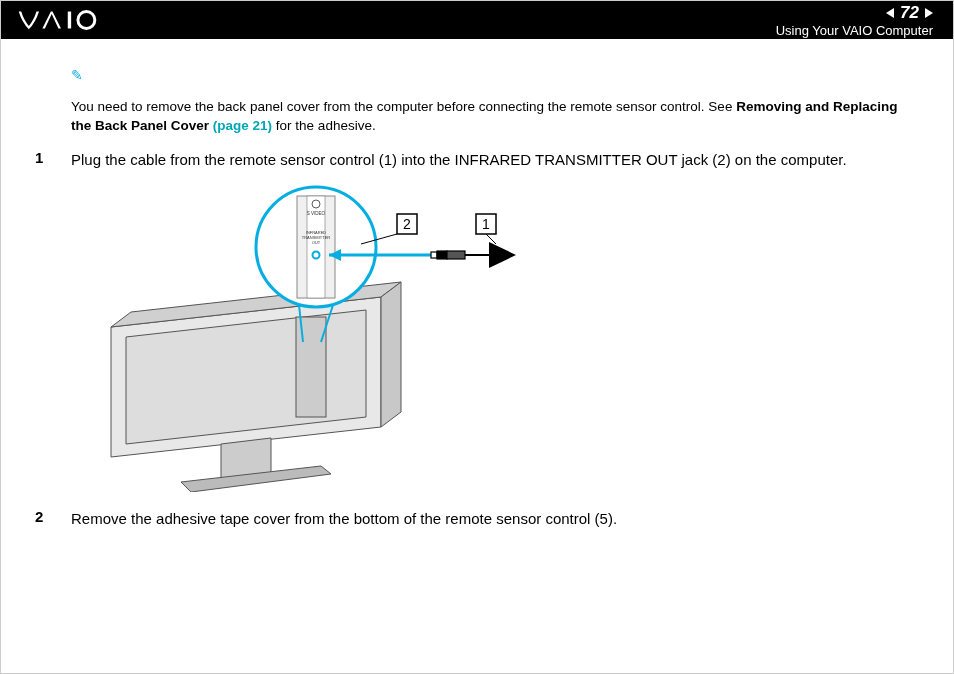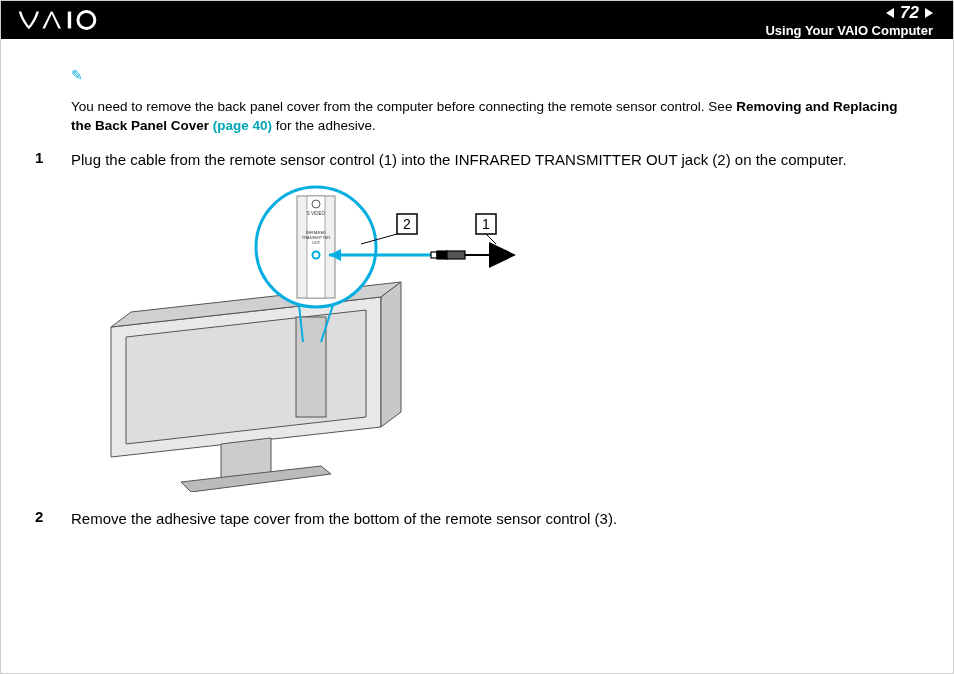--- a/index.html
+++ b/index.html
@@ -32,21 +32,21 @@
     font-size: 17px;
     font-weight: bold;
     font-style: italic;
     gap: 6px;
   }
   .nav-arrow { width: 0; height: 0; display:inline-block; }
   .nav-left { border-top: 5px solid transparent; border-bottom: 5px solid transparent; border-right: 8px solid #fff; }
   .nav-right { border-top: 5px solid transparent; border-bottom: 5px solid transparent; border-left: 8px solid #fff; }
   .section-title {
     font-size: 13px;
-    font-weight: bold;
+    font-weight: normal;
   }
   .content {
     padding: 28px 34px 0 34px;
   }
   .heading {
     font-size: 20px;
     color: #808080;
     font-weight: normal;
     margin-bottom: 20px;
   }
@@ -101,21 +101,21 @@
 </div>
 
 <div class="content">
 
   <div class="note-block">
     <span class="pencil-icon">✎</span>
   </div>
 
   <div class="note-block">
     <span class="note-text">
-      <span>You need to remove the back panel cover from the computer before connecting the remote sensor control. See </span><b>Removing and Replacing the Back Panel Cover </b><a class="link">(page 40)</a><span> for the adhesive.</span>
+      <span>You need to remove the back panel cover from the computer before connecting the remote sensor control. See </span><b>Removing and Replacing the Back Panel Cover </b><a class="link">(page 21)</a><span> for the adhesive.</span>
     </span>
   </div>
 
   <div class="step-row">
     <div class="step-num">1</div>
     <div class="step-text">
       <span>Plug the cable from the remote sensor control (1) into the </span><b>INFRARED TRANSMITTER OUT</b><span> jack (2) on the computer.</span>
     </div>
   </div>
 
@@ -169,15 +169,15 @@
       <line x1="326" y1="52" x2="290" y2="62" stroke="#000" stroke-width="1"></line>
 
       <rect x="405" y="32" width="20" height="20" fill="#fff" stroke="#000" stroke-width="1.5"></rect>
       <text x="415" y="47" font-size="14" text-anchor="middle" font-family="Arial">1</text>
       <line x1="415" y1="52" x2="425" y2="62" stroke="#000" stroke-width="1"></line>
     </svg>
   </div>
 
   <div class="step-row">
     <div class="step-num">2</div>
-    <div class="step-text">Remove the adhesive tape cover from the bottom of the remote sensor control (3).</div>
+    <div class="step-text">Remove the adhesive tape cover from the bottom of the remote sensor control (5).</div>
   </div>
 </div>
 
 </body></html>

